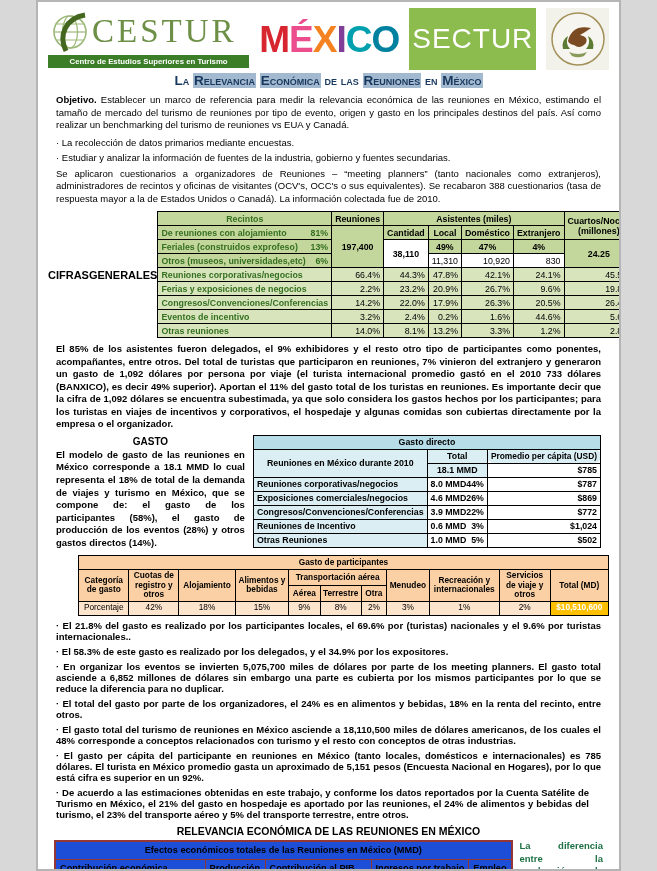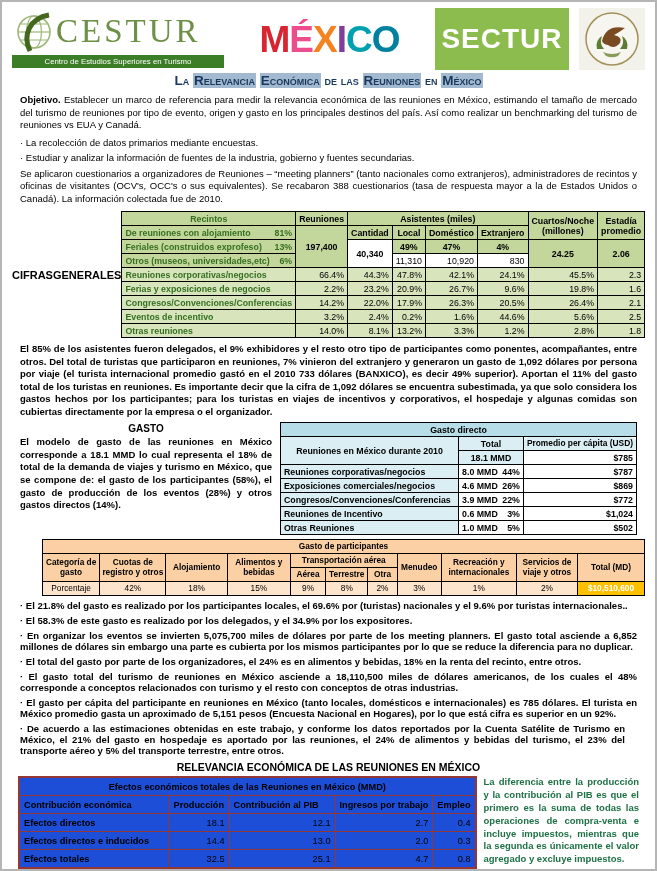--- a/index.html
+++ b/index.html
@@ -1,32 +1,32 @@
 <!DOCTYPE html>
 <html><head>
 <meta charset="utf-8">
 <style>
   html,body{margin:0;padding:0;background:#d8d8d8;}
   .page{
-    width:657px;height:871px;background:#fff;margin:0 auto;
+    width:585px;height:871px;background:#fff;margin:0 auto;
     border:2px solid #b5b5b5;box-sizing:border-box;
     font-family:"Liberation Sans",sans-serif;color:#000;
     display:flex;flex-direction:column;padding:6px 8px 0 8px;
     overflow:hidden;position:relative;
   }
   
   .hdr-row{display:flex;align-items:center;height:72px;padding:0 2px;gap:10px;}
   .cestur{display:flex;flex-direction:column;width:212px;}
   .cestur-top{display:flex;align-items:center;}
   .cestur-word{font-family:"Liberation Serif",serif;font-size:33px;color:#6d8f46;letter-spacing:3px;line-height:1;}
-  .cestur-bar{background:#3c7d27;color:#fff;font-size:7.8px;font-weight:normal;text-align:center;padding:2px 8px;margin-top:2px;}
+  .cestur-bar{background:#3c7d27;color:#fff;font-size:7.8px;font-weight:bold;text-align:center;padding:2px 8px;margin-top:2px;}
   .mexico{flex:1;display:flex;justify-content:center;align-items:center;font-weight:bold;font-size:37px;letter-spacing:-1px;line-height:1;}
   .mx0{color:#d7262f}.mx1{color:#ec4e8d}.mx2{color:#f58220}.mx3{color:#7f3f98}.mx4{color:#00a0af}.mx5{color:#00819f}
   .sectur{background:#8cbb4e;width:134px;height:62px;display:flex;align-items:center;justify-content:center;}
-  .sectur span{color:#fff;font-weight:bold;font-size:28px;letter-spacing:1px;}
+  .sectur span{color:#fff;font-weight:normal;font-size:28px;letter-spacing:1px;}
   .coat{width:66px;height:62px;background:#f2f1ea;display:flex;align-items:center;justify-content:center;}
   
   .doc-title{text-align:center;color:#17375e;font-weight:bold;font-size:13.5px;font-variant:small-caps;margin:3px 0 3px;}
   .doc-title .hl{background:#a3b9cf;padding:0 1px;}
   
   .para{font-size:9.5px;line-height:1.32;text-align:justify;margin:3px 10px;}
   .heavy{font-weight:600;}
   .b{font-weight:bold;}
   .mini-bullet{font-size:9.5px;font-weight:600;margin:2px 10px;}
   .mini-bullet::before{content:"· ";}
@@ -157,21 +157,21 @@
         <td class="olive ctr hdr-b">Doméstico</td>
         <td class="olive ctr hdr-b">Extranjero</td>
       </tr>
       <tr>
         <td class="olive">
           <div class="split">
                 <span class="grn">Feriales (construidos exprofeso)</span>
                 <span class="grn">13%</span>
               </div>
         </td>
-        <td class="white ctr hdr-b" rowspan="2">40,340</td>
+        <td class="white ctr hdr-b" rowspan="2">38,110</td>
         <td class="olive ctr hdr-b">49%</td>
         <td class="olive ctr hdr-b">47%</td>
         <td class="olive ctr hdr-b">4%</td>
         <td class="olive ctr hdr-b" rowspan="2">24.25</td>
         <td class="olive ctr hdr-b" rowspan="2">2.06</td>
       </tr>
       <tr>
         <td class="olive">
           <div class="split">
                 <span class="grn">Otros (museos, universidades,etc)</span>

